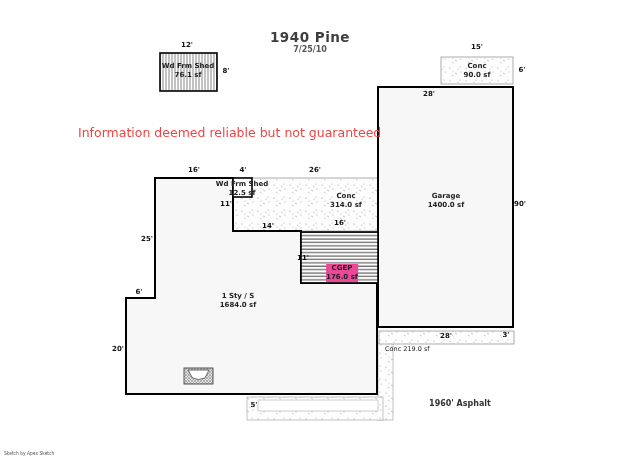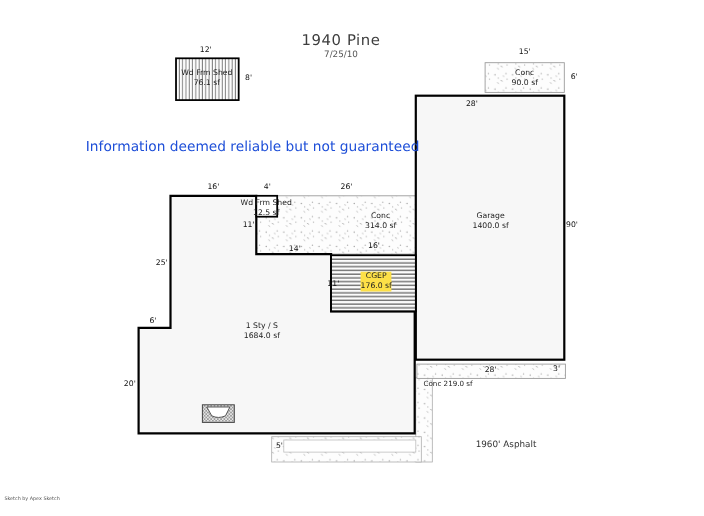--- a/index.html
+++ b/index.html
@@ -1,26 +1,26 @@
 <!DOCTYPE html>
 <html><head>
 <meta charset="utf-8">
 <style>
   html,body{margin:0;padding:0;background:#fff;}
   .canvas{position:relative;width:640px;height:469px;background:#ffffff;
           font-family:"DejaVu Sans",sans-serif;overflow:hidden;}
   .canvas svg{position:absolute;left:0;top:0;}
   .lbl{position:absolute;transform:translateX(-50%);text-align:center;
-       white-space:nowrap;color:#222;}
+       white-space:nowrap;color:#222;font-weight:bold;}
   .dim{font-size:7px;color:#111;}
   .slabel{font-size:7px;line-height:1.25;color:#222;}
-  .title{font-size:13.5px;font-weight:400;color:#3d3d3d;letter-spacing:.5px;}
+  .title{font-size:13.5px;font-weight:700;color:#3d3d3d;letter-spacing:.5px;}
   .date{font-size:8px;color:#555;}
   .disclaimer{position:absolute;left:78px;top:125px;font-size:12.5px;
-              color:#1d4ed8;white-space:nowrap;}
+              color:#ef4444;white-space:nowrap;}
   .asphalt-lbl{font-size:8px;color:#333;}
   .strip-lbl{position:absolute;font-size:6.5px;color:#222;white-space:nowrap;}
   .footer{position:absolute;left:4px;top:451px;font-size:8px;color:#555;
           transform:scale(0.55);transform-origin:0 0;white-space:nowrap;}
 </style>
 </head>
 <body>
 
 <div class="canvas">
 
@@ -105,21 +105,21 @@
   </div>
 
   <div class="lbl slabel" style="left:346px;top:192px">
     <div>Conc</div>
     <div>314.0 sf</div>
   </div>
   <div class="lbl dim" style="left:226px;top:200px">11'</div>
   <div class="lbl dim" style="left:268px;top:222px">14'</div>
   <div class="lbl dim" style="left:340px;top:219px">16'</div>
 
-  <div class="lbl slabel" style="left:342px;top:247px;background:#fde047">
+  <div class="lbl slabel" style="left:342px;top:264px;background:#ec4899">
     <div>CGEP</div>
     <div>176.0 sf</div>
   </div>
   <div class="lbl dim" style="left:303px;top:254px">11'</div>
 
   <div class="lbl slabel" style="left:238px;top:292px">
     <div>1 Sty / S</div>
     <div>1684.0 sf</div>
   </div>
   <div class="lbl dim" style="left:147px;top:235px">25'</div>

